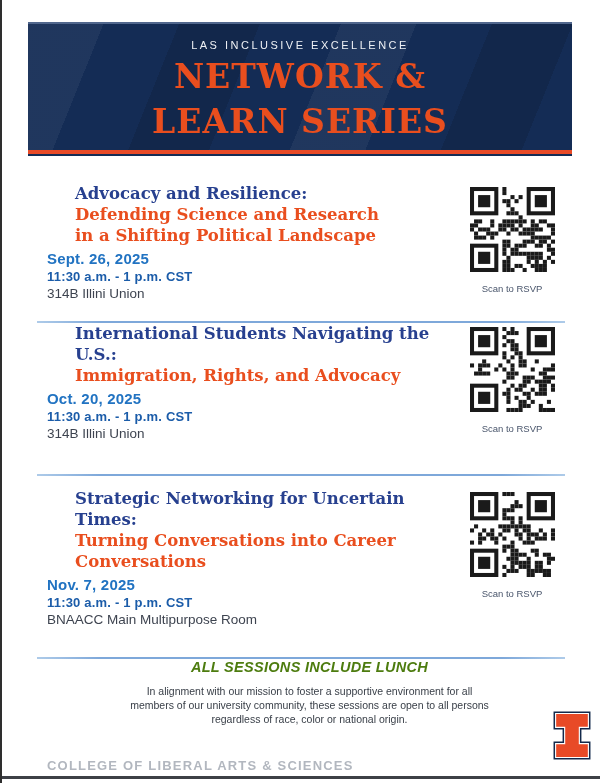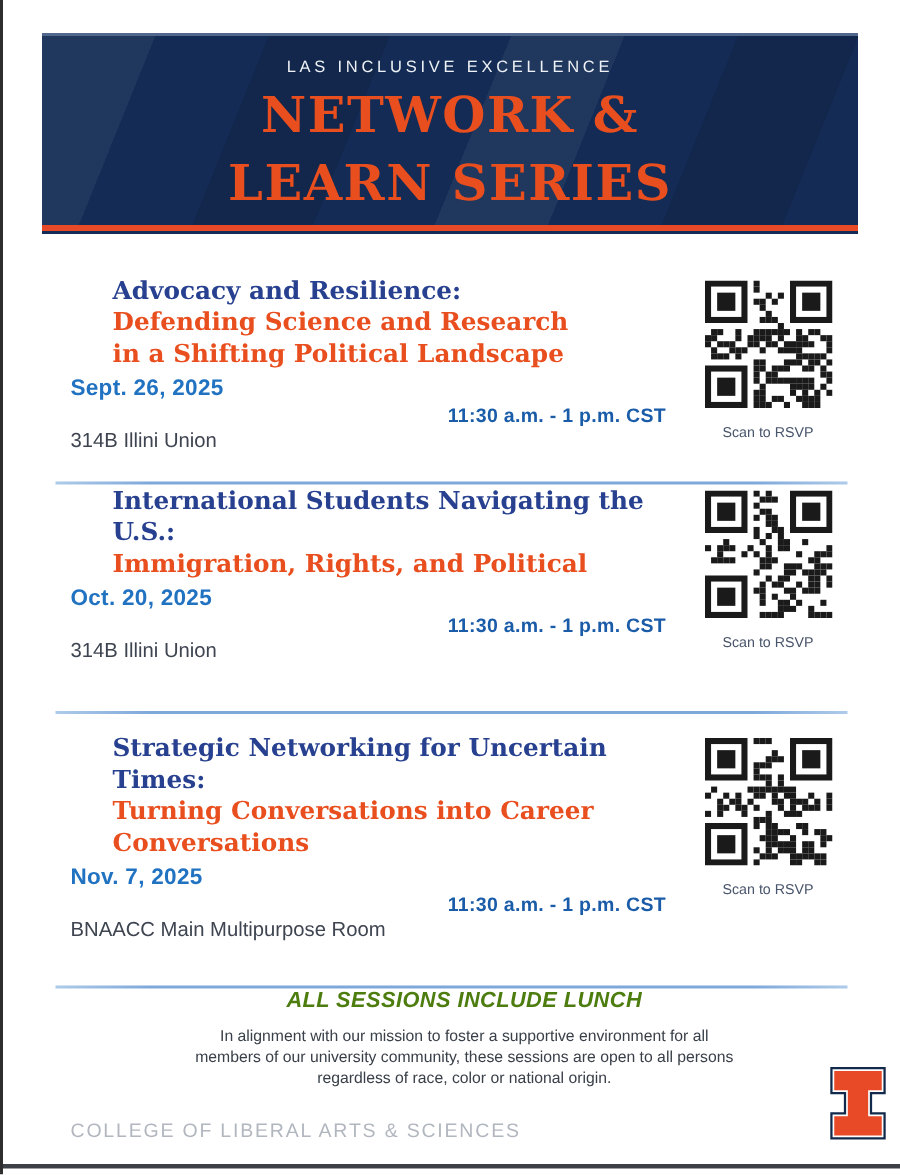--- a/index.html
+++ b/index.html
@@ -39,43 +39,43 @@
   .session.second { }
   .session.third { padding-top:12px; }
   .s-left { flex:1 1 auto; padding-right:8px; }
   .s-title, .s-sub {
     font-family:"DejaVu Serif","Liberation Serif",serif; font-weight:700;
     font-size:16.5px; line-height:21px;margin-left:28px;
   }
   .s-title { color:#27408f; }
   .s-sub { color:#e94e1e; }
   .s-date { margin-top:3px; font-size:15px; line-height:19px; font-weight:800; color:#2173c2; letter-spacing:.2px; }
-  .s-time { font-size:13px; line-height:17px; font-weight:800; color:#1b5ca9; letter-spacing:.2px;text-align:right; }
+  .s-time { font-size:13px; line-height:17px; font-weight:800; color:#1b5ca9; letter-spacing:.2px; }
   .s-loc  { font-size:13.5px; line-height:18px; font-weight:400; color:#3e4450; }
   .s-right { flex:0 0 120px; text-align:center; }
   .qr-box { width:85px; height:85px; margin:4px auto 0; background:#fff; }
   .qr-box svg { display:block; }
   .qr-caption { margin-top:11px; font-size:9.5px; color:#49556b; }
 
   .divider { height:2px; margin:0 7px 0 -10px;
     background:linear-gradient(90deg,#aecbe9 0%,#7ea8da 12%,#7ea8da 88%,#aecbe9 100%);
   }
   .divider.d1 { margin-top:18px; }
   .divider.d2 { margin-top:31px; }
   .divider.d3 { margin-top:28px; }
 
   
   .footer-highlight {
     margin-top:0; text-align:center; color:#4d7c0f;
     font-size:14.5px; font-weight:800; letter-spacing:.3px;font-style:italic;
   }
   .footer-note { margin-top:9px; text-align:center; font-size:10.5px; line-height:14px; color:#3a4049; }
   .college {
-    position:absolute; left:45px; bottom:22px;
-    color:#b2b7bf; font-size:13px; letter-spacing:1.2px; font-weight:400;
+    position:absolute; left:45px; bottom:10px;
+    color:#b2b7bf; font-size:13px; letter-spacing:1.2px; font-weight:700;
   }
   .blocki { position:absolute; right:9px; bottom:23px; width:38px; height:49px; }
 </style>
 </head>
 <body>
 
 <div class="page">
 
   <div class="banner-wrap">
     <div class="banner">
@@ -242,21 +242,21 @@
             </svg>
           </div>
         <div class="qr-caption">Scan to RSVP</div>
       </div>
     </div>
     <div class="divider d1"></div>
 
     <div class="session second">
       <div class="s-left">
         <div class="s-title">International Students Navigating the U.S.:</div>
-        <div class="s-sub">Immigration, Rights, and Political</div>
+        <div class="s-sub">Immigration, Rights, and Advocacy</div>
         <div class="s-date">Oct. 20, 2025</div>
         <div class="s-time">11:30 a.m. - 1 p.m. CST</div>
         <div class="s-loc">314B Illini Union</div>
       </div>
       <div class="s-right">
         <div class="qr-box">
             <svg width="85" height="85" viewBox="0 0 84 84">
               <rect x="0" y="0" width="84" height="84" fill="#ffffff"></rect>
               <rect x="32" y="0" width="4" height="4" fill="#1a1a1a"></rect>
               <rect x="40" y="0" width="4" height="4" fill="#1a1a1a"></rect>

